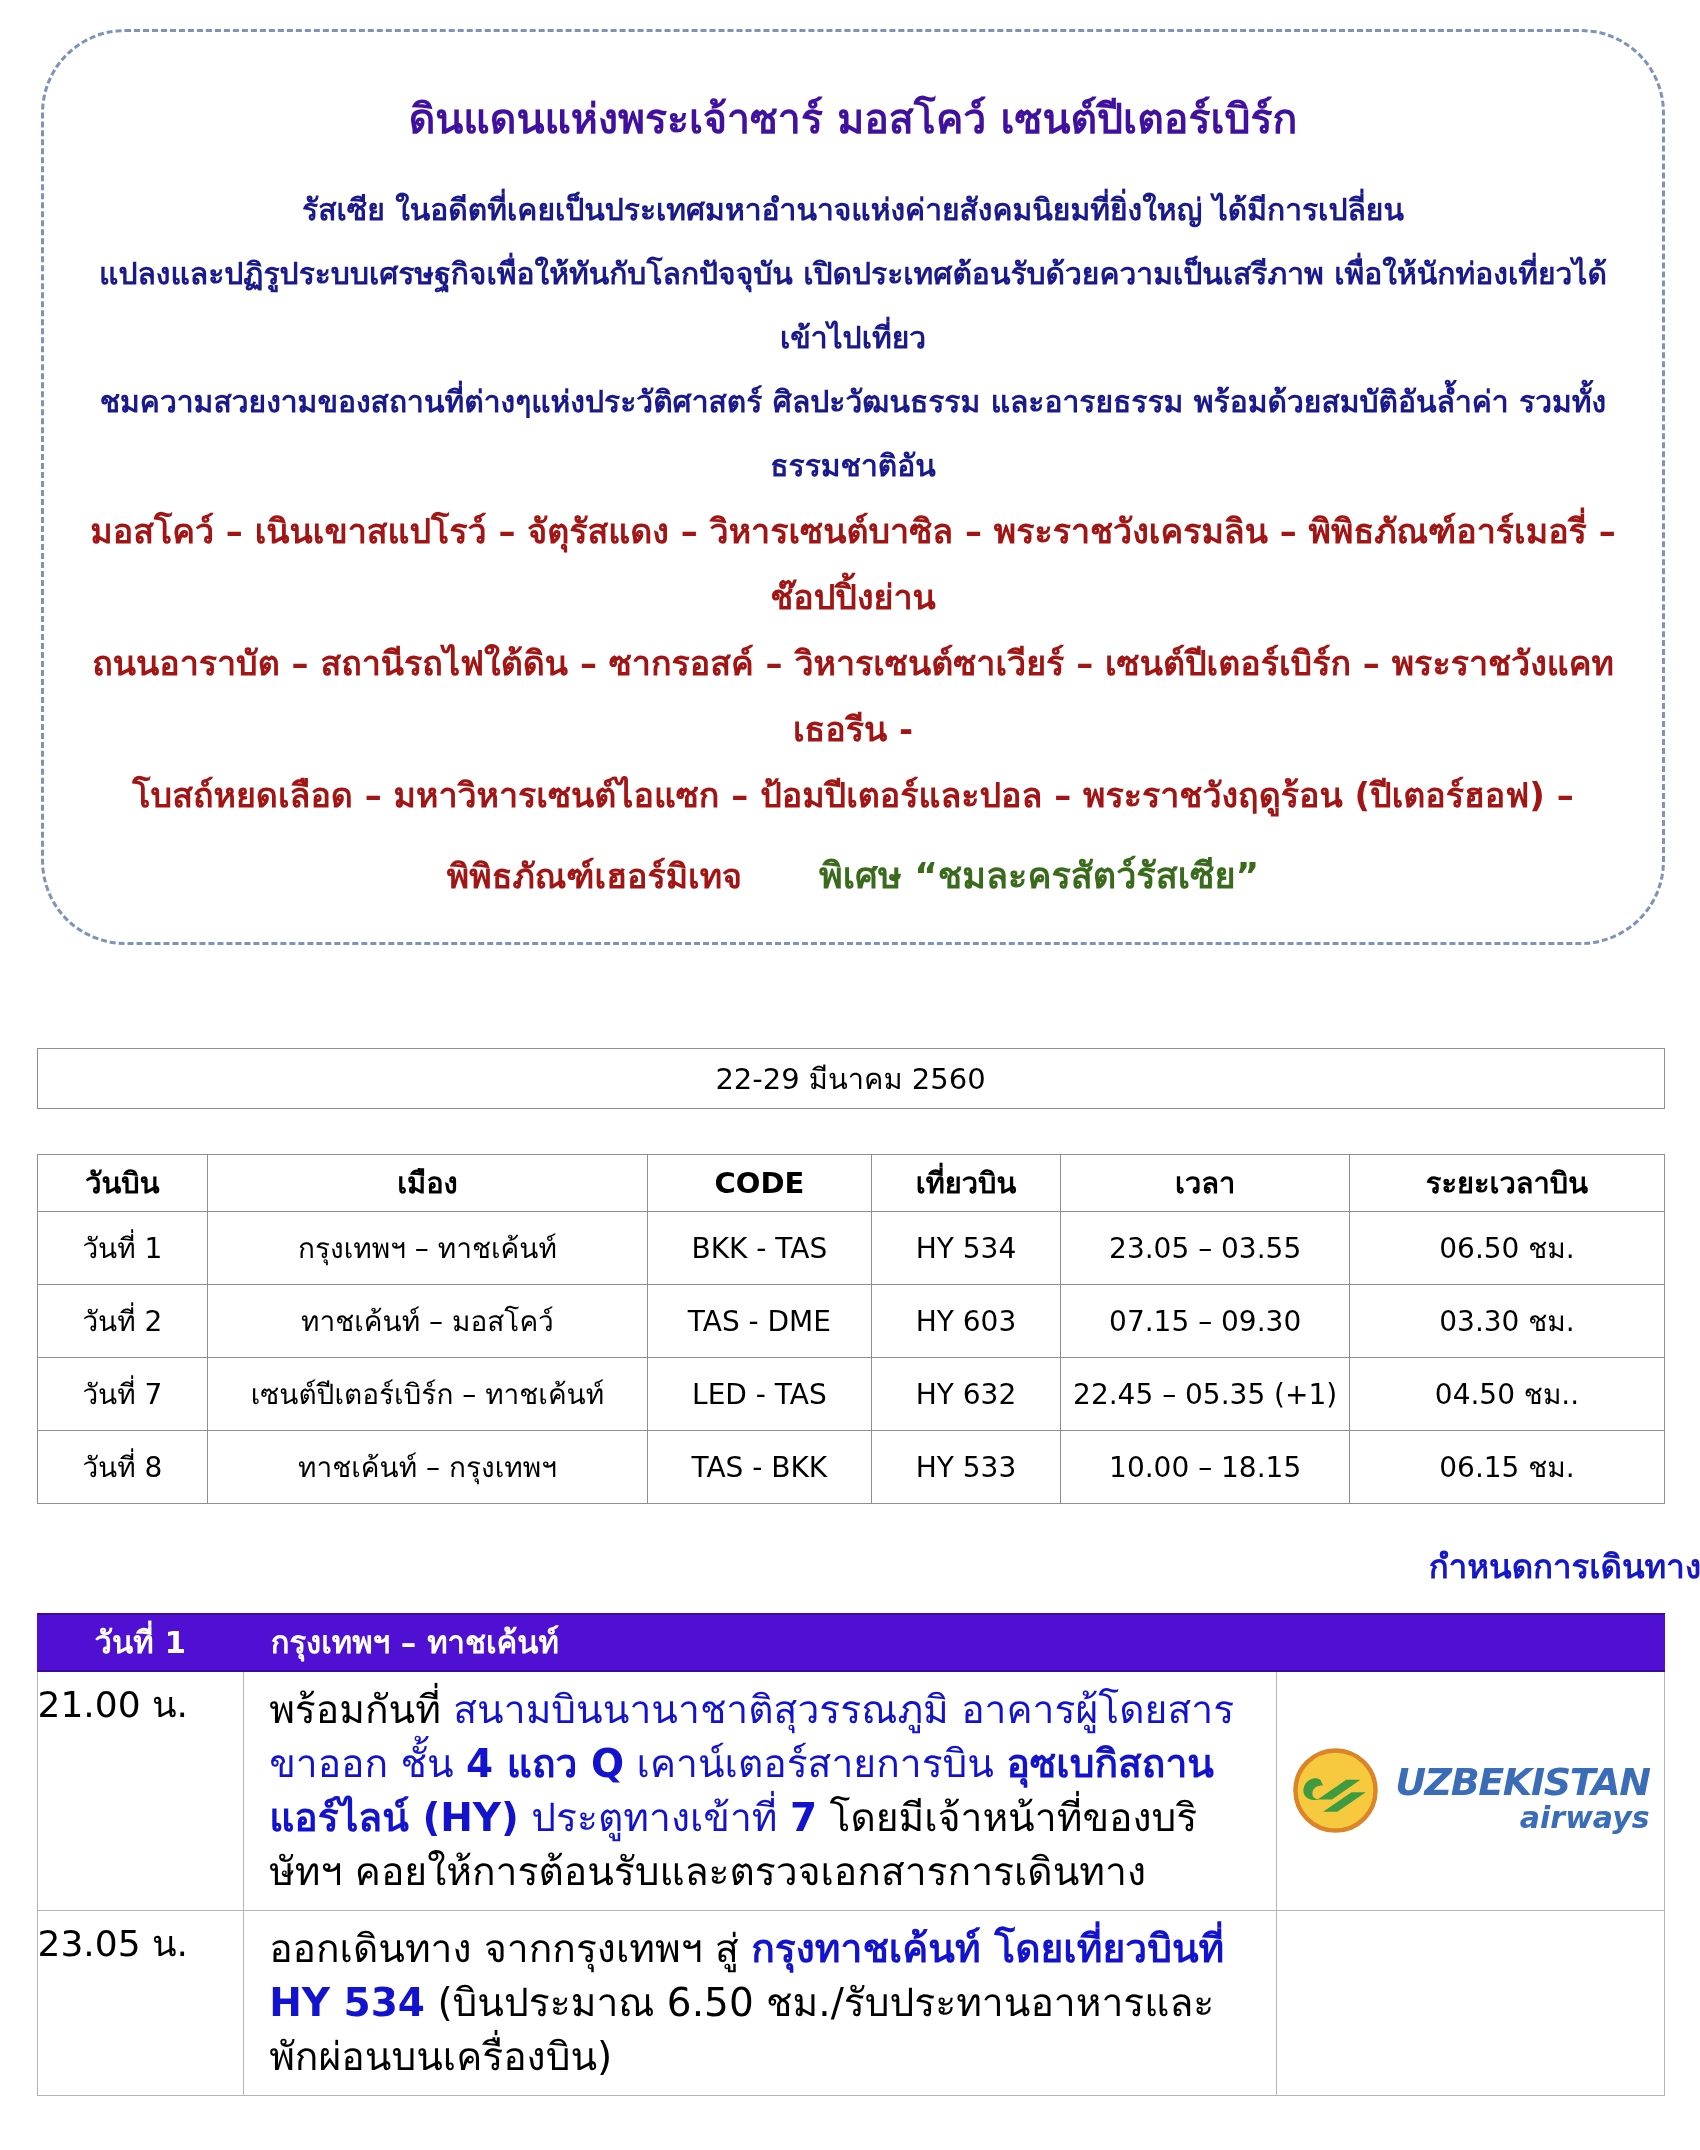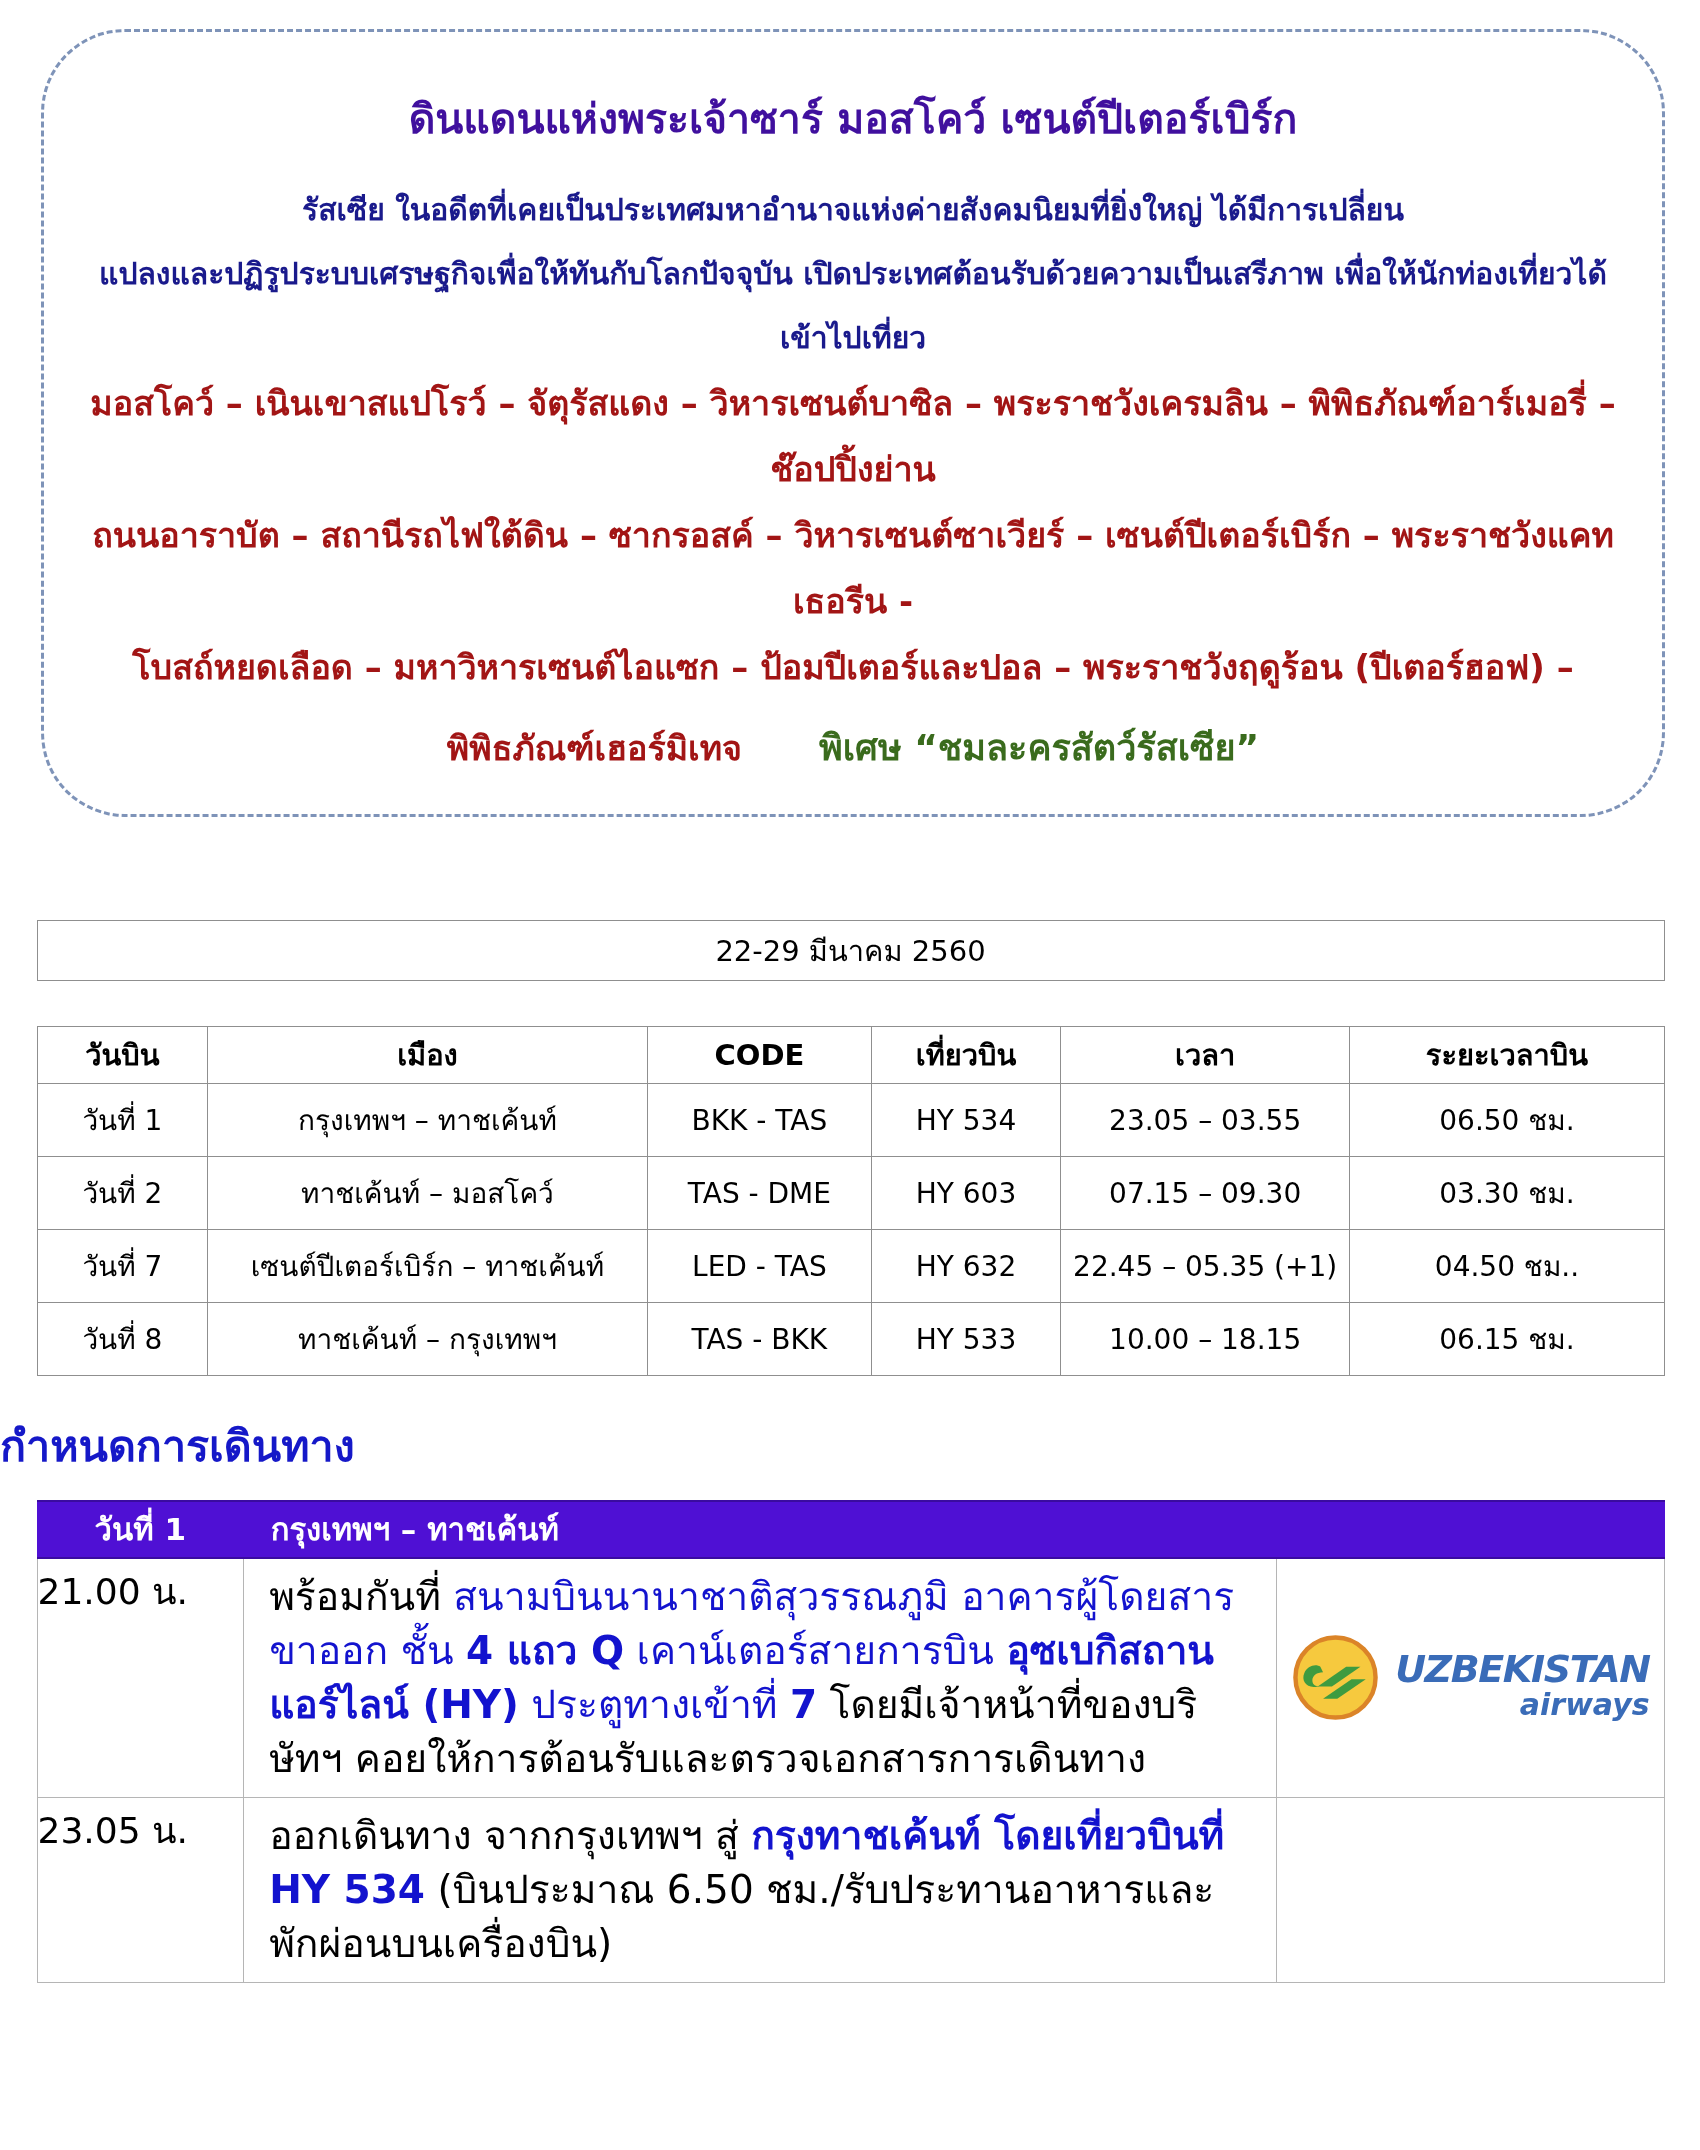--- a/index.html
+++ b/index.html
@@ -43,21 +43,21 @@
   .flight-table th {
     border:1.4px solid #8f8f8f; font-size:29px; font-weight:bold; color:#000;
     height:57px; text-align:center; vertical-align:middle; background:#fff;
   }
   .flight-table td {
     border:1.4px solid #8f8f8f; font-size:28px; color:#000;
     height:73px; text-align:center; vertical-align:middle;
   }
 
   
-  .schedule-title { text-align:left; color:#1518C8; font-size:43px; font-weight:bold; margin-top:36px; }
+  .schedule-title { text-align:right; color:#1518C8; font-size:33px; font-weight:bold; margin-top:36px; }
   .schedule-table { margin-top:19.6px; border:1.4px solid #ababab; }
   .schedule-table td { border:1.4px solid #b5b5b5; vertical-align:middle; }
   .schedule-table tr.day-row td {
     background:#4F10D4; color:#ffffff; font-weight:bold; font-size:31px;
     height:57px; border-color:#4F10D4; border-top:2.1px solid #3a0ba0; border-bottom:2.1px solid #3a0ba0;
   }
   .schedule-table tr.day-row td.day-cell { text-align:center; }
   .schedule-table tr.day-row td.route-cell { text-align:left; padding-left:26.5px; }
   .schedule-table td.time-cell { font-size:36px; color:#000; vertical-align:top; padding-top:4px; }
   .schedule-table td.desc-cell { text-align:left; font-size:39px; color:#000; line-height:54px; padding:11.2px 14px 11.2px 25px;margin-top:16px; }
@@ -74,20 +74,21 @@
 </style>
 </head>
 <body>
 
 <div class="page">
 
   <div class="intro-box">
     <div class="intro-title">ดินแดนแห่งพระเจ้าซาร์  มอสโคว์ เซนต์ปีเตอร์เบิร์ก</div>
     <div class="intro-desc">รัสเซีย ในอดีตที่เคยเป็นประเทศมหาอำนาจแห่งค่ายสังคมนิยมที่ยิ่งใหญ่ ได้มีการเปลี่ยน</div>
     <div class="intro-desc">แปลงและปฏิรูประบบเศรษฐกิจเพื่อให้ทันกับโลกปัจจุบัน เปิดประเทศต้อนรับด้วยความเป็นเสรีภาพ เพื่อให้นักท่องเที่ยวได้เข้าไปเที่ยว</div>
+    <div class="intro-desc">ชมความสวยงามของสถานที่ต่างๆแห่งประวัติศาสตร์ ศิลปะวัฒนธรรม และอารยธรรม พร้อมด้วยสมบัติอันล้ำค่า รวมทั้งธรรมชาติอัน</div>
     <div class="intro-route">มอสโคว์ – เนินเขาสแปโรว์ – จัตุรัสแดง – วิหารเซนต์บาซิล – พระราชวังเครมลิน – พิพิธภัณฑ์อาร์เมอรี่ – ช๊อปปิ้งย่าน</div>
     <div class="intro-route">ถนนอาราบัต – สถานีรถไฟใต้ดิน – ซากรอสค์ – วิหารเซนต์ซาเวียร์ – เซนต์ปีเตอร์เบิร์ก – พระราชวังแคทเธอรีน  -</div>
     <div class="intro-route">โบสถ์หยดเลือด – มหาวิหารเซนต์ไอแซก – ป้อมปีเตอร์และปอล – พระราชวังฤดูร้อน  (ปีเตอร์ฮอฟ) –</div>
     <div class="intro-footer">
       <span class="red-part">พิพิธภัณฑ์เฮอร์มิเทจ</span><span class="green-part">พิเศษ “ชมละครสัตว์รัสเซีย”</span>
     </div>
   </div>
 
   <table class="date-table">
     <tbody>

